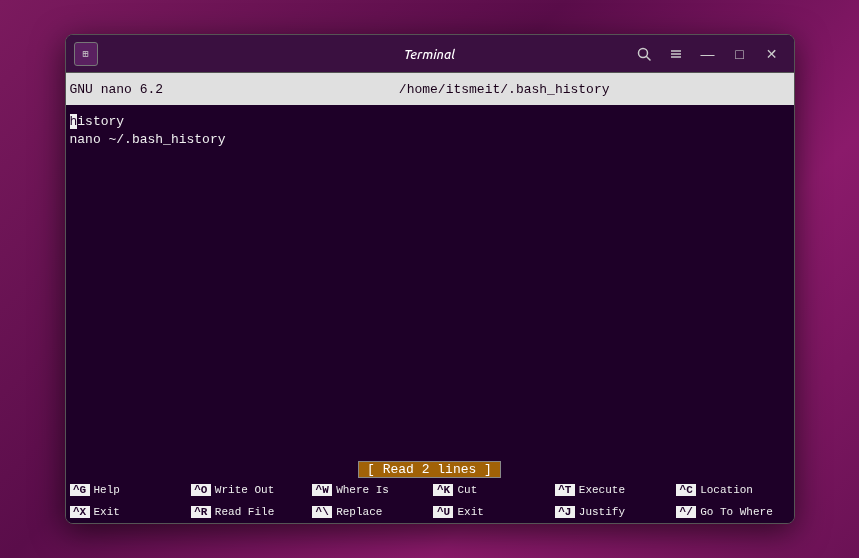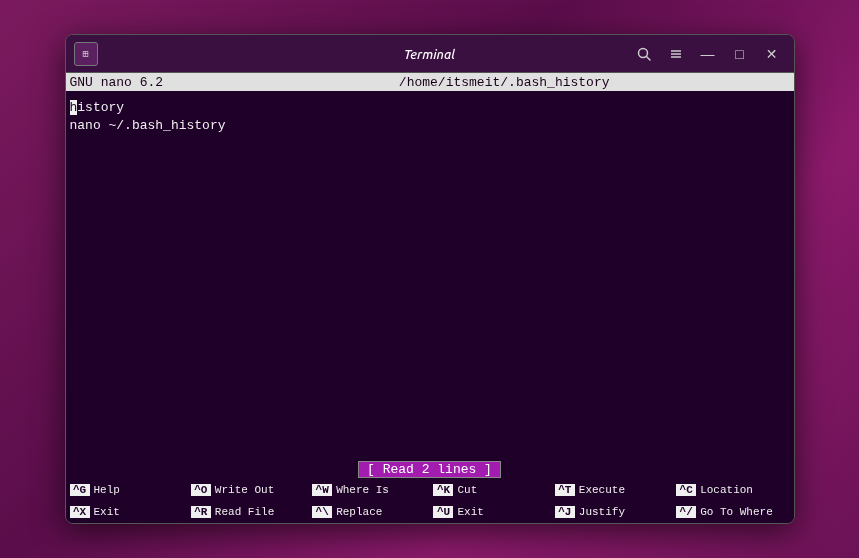--- a/index.html
+++ b/index.html
@@ -87,21 +87,21 @@
     }
 
     .nano-header {
       background: #e0e0e0;
       color: #1a001a;
       font-size: 13px;
       padding: 8px 4px;
       font-family: 'Courier New', Courier, monospace;
       display: flex;
       align-items: center;
-      height: 18px;
+      height: 32px;
       flex-shrink: 0;
     }
 
     .nano-header-left {
       flex: 1;
     }
 
     .nano-header-center {
       flex: 2;
       text-align: right;
@@ -139,21 +139,21 @@
       font-size: 13px;
       font-family: 'Courier New', Courier, monospace;
       height: 20px;
       display: flex;
       align-items: center;
       justify-content: center;
       flex-shrink: 0;
     }
 
     .status-message {
-      background: #a21caf;
+      background: #a16207;
       color: #fff;
       padding: 0 8px;
       border: 1px solid #888;
     }
 
     .nano-footer {
       background: #1e0028;
       color: #f0f0f0;
       font-size: 12px;
       font-family: 'Courier New', Courier, monospace;

